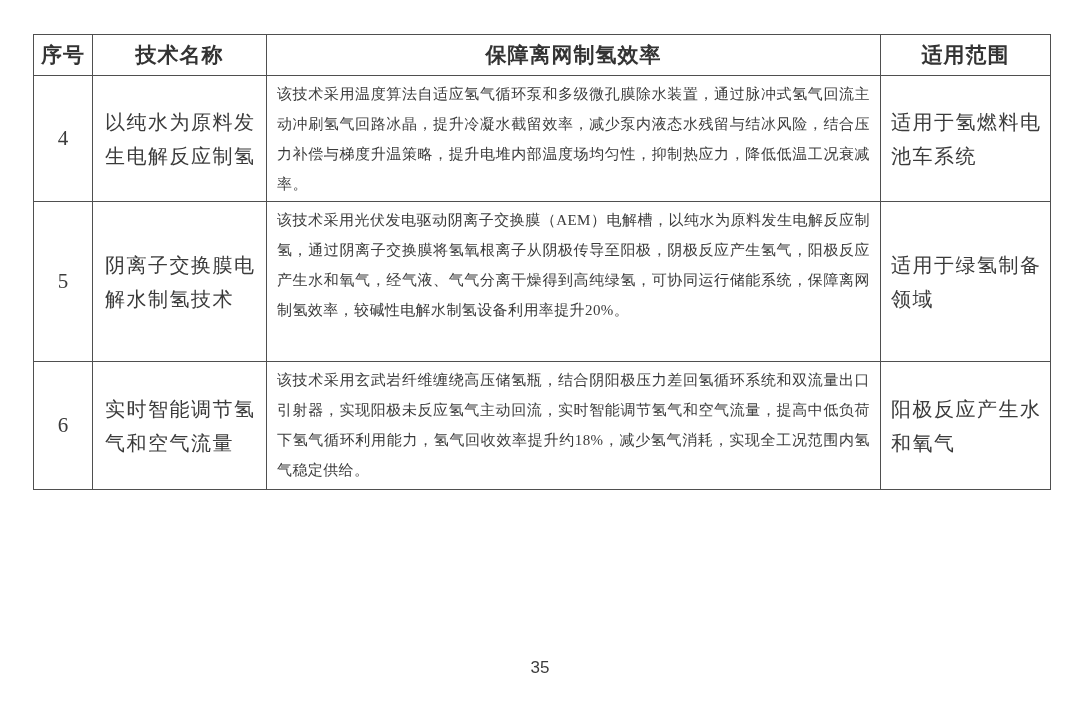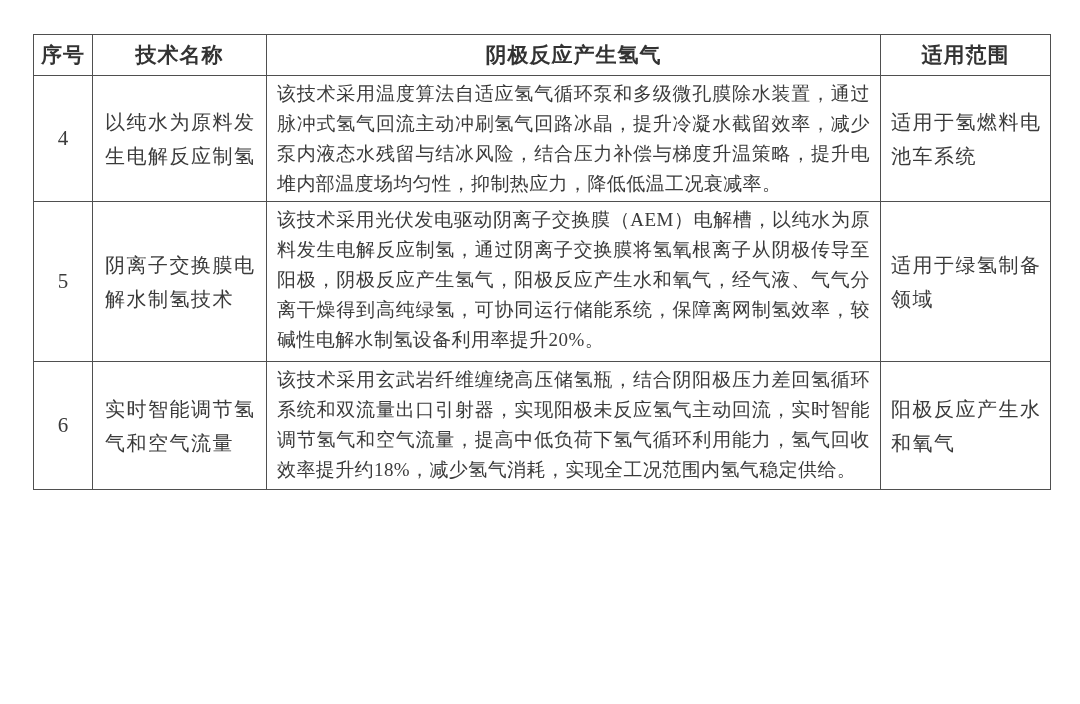--- a/index.html
+++ b/index.html
@@ -56,21 +56,21 @@
     vertical-align: middle;
     font-size: 20px;
     line-height: 34px;
     letter-spacing: 1.5px;
     padding: 0 6px 0 12px;
     text-align: left;
     word-break: break-all;
   }
   td.c-desc {
     vertical-align: top;
-    font-size: 19px;
+    font-size: 15px;
     line-height: 30px;
     padding: 3px 10px 2px 10px;
     text-align: justify;
     text-align-last: left;
     word-break: break-all;
     letter-spacing: 0.4px;
   }
   td.c-scope {
     vertical-align: middle;
     font-size: 20px;
@@ -101,21 +101,21 @@
     <colgroup>
       <col style="width:59px">
       <col style="width:174px">
       <col style="width:614px">
       <col style="width:170px">
     </colgroup>
     <thead>
       <tr class="header-row">
         <th class="h-cell">序号</th>
         <th class="h-cell">技术名称</th>
-        <th class="h-cell">阴极反应产生氢气</th>
+        <th class="h-cell">保障离网制氢效率</th>
         <th class="h-cell">适用范围</th>
       </tr>
     </thead>
     <tbody>
       <tr class="row-4">
         <td class="c-idx">4</td>
         <td class="c-name">以纯水为原料发生电解反应制氢</td>
         <td class="c-desc">该技术采用温度算法自适应氢气循环泵和多级微孔膜除水装置，通过脉冲式氢气回流主动冲刷氢气回路冰晶，提升冷凝水截留效率，减少泵内液态水残留与结冰风险，结合压力补偿与梯度升温策略，提升电堆内部温度场均匀性，抑制热应力，降低低温工况衰减率。</td>
         <td class="c-scope">适用于氢燃料电池车系统</td>
       </tr>
@@ -127,14 +127,15 @@
       </tr>
       <tr class="row-6">
         <td class="c-idx">6</td>
         <td class="c-name">实时智能调节氢气和空气流量</td>
         <td class="c-desc">该技术采用玄武岩纤维缠绕高压储氢瓶，结合阴阳极压力差回氢循环系统和双流量出口引射器，实现阳极未反应氢气主动回流，实时智能调节氢气和空气流量，提高中低负荷下氢气循环利用能力，氢气回收效率提升约18%，减少氢气消耗，实现全工况范围内氢气稳定供给。</td>
         <td class="c-scope">阳极反应产生水和氧气</td>
       </tr>
     </tbody>
   </table>
 
+  <div class="page-number">35</div>
 
 </div>
 
 </body></html>

